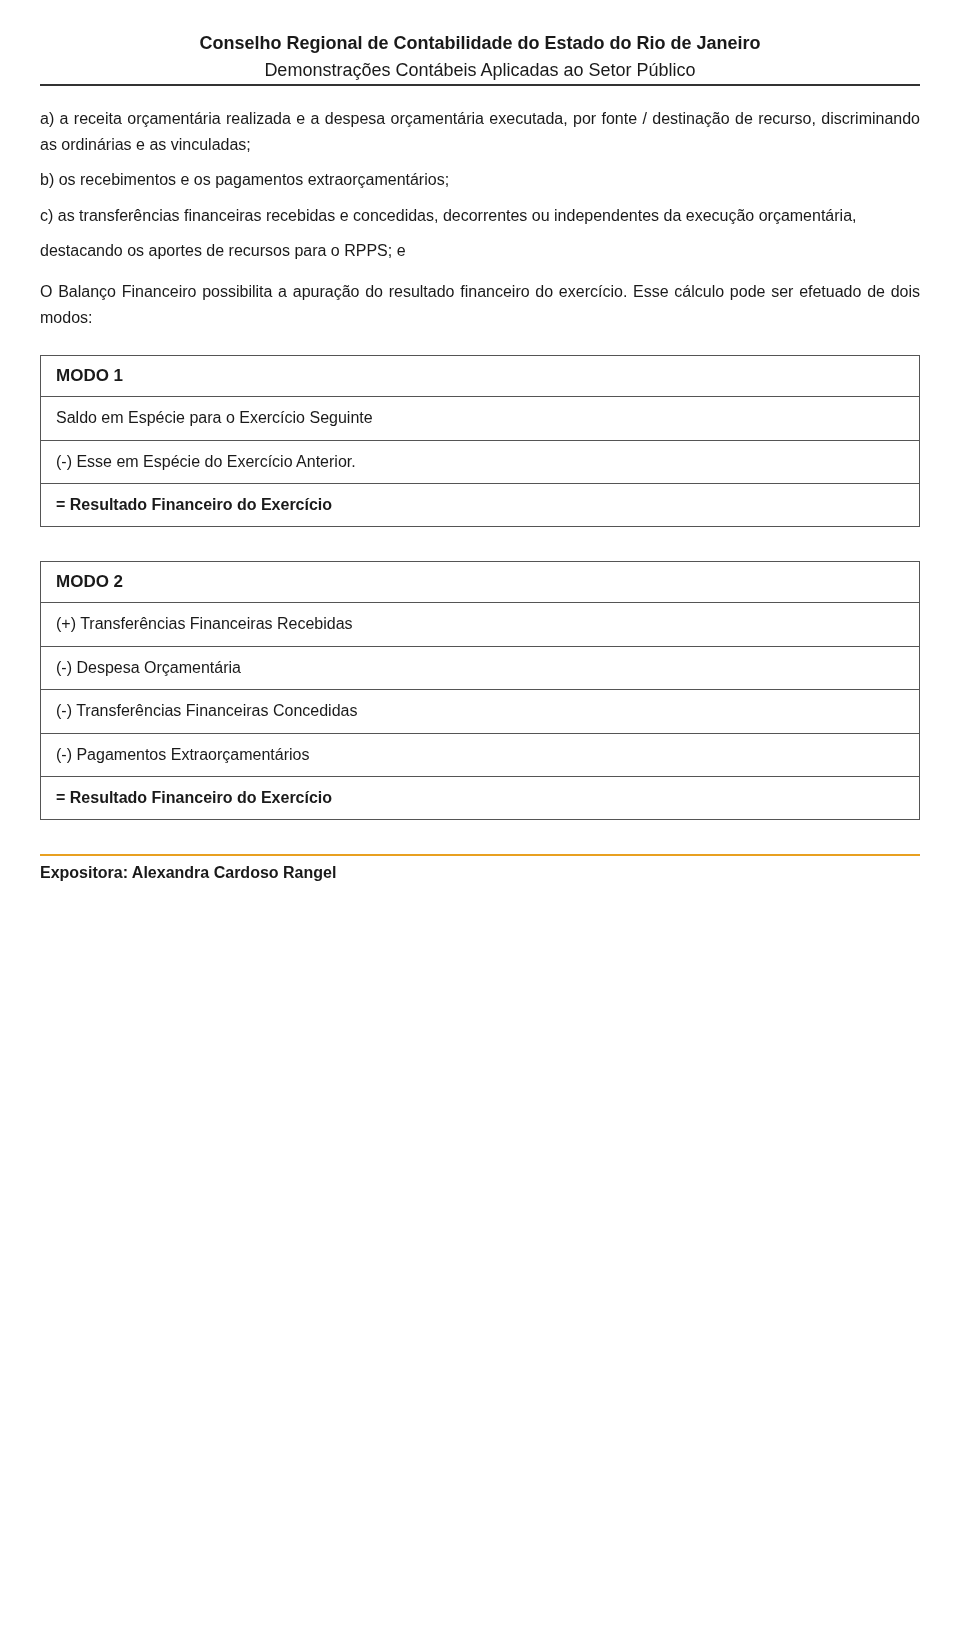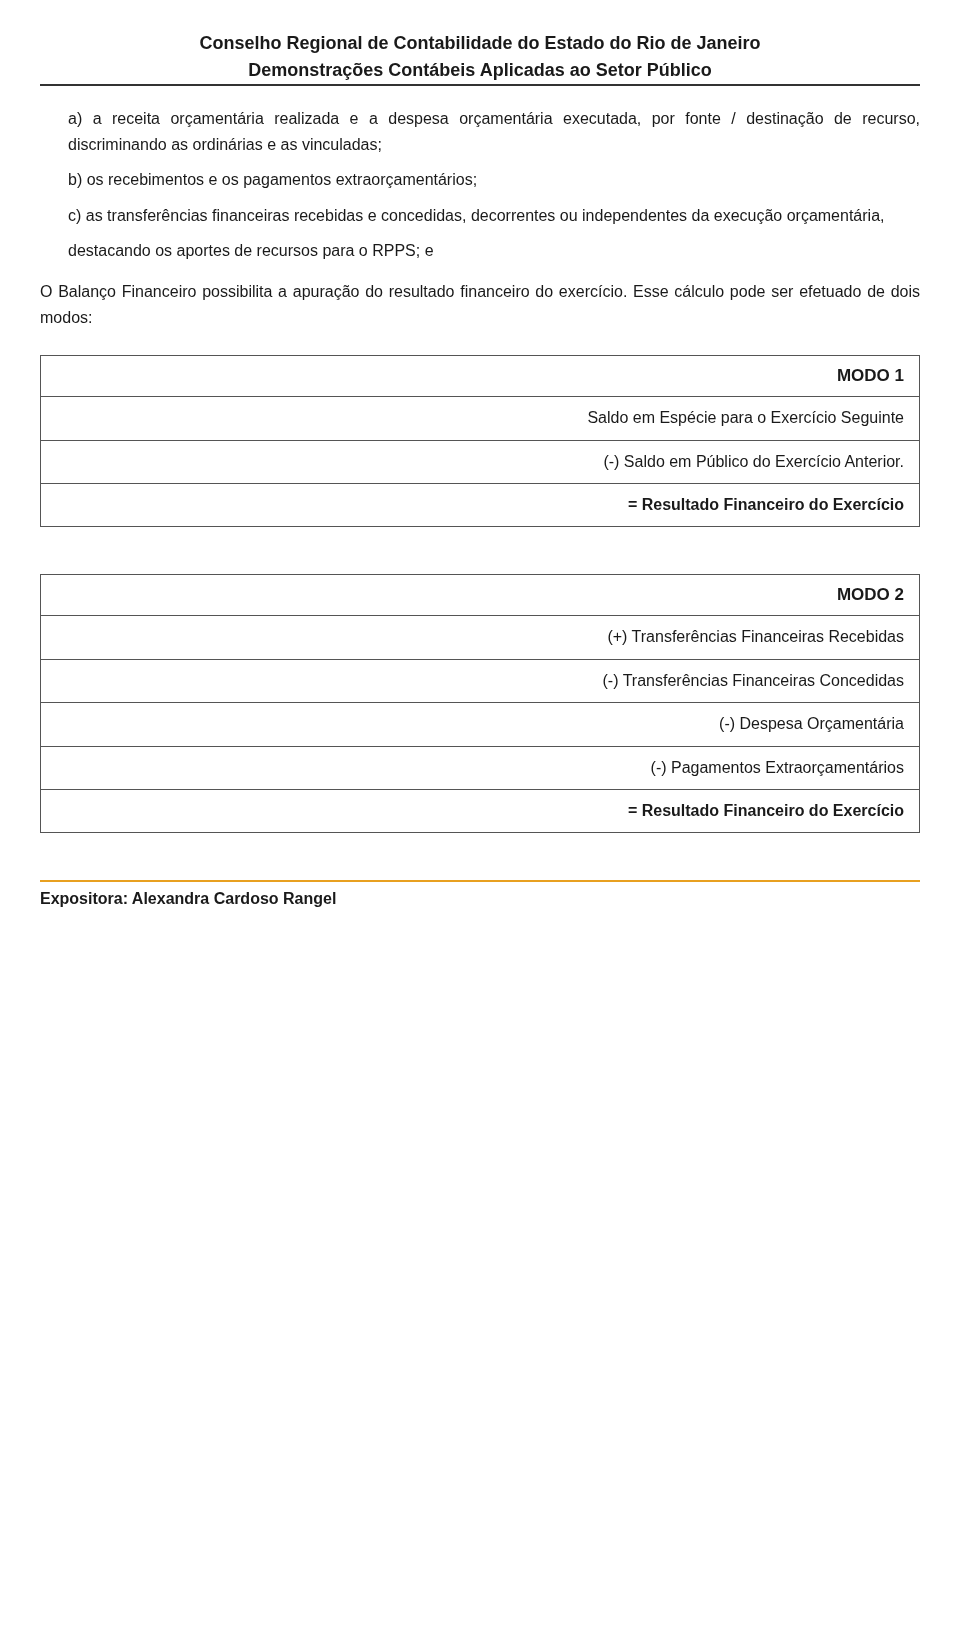--- a/index.html
+++ b/index.html
@@ -25,44 +25,42 @@
     }
 
     .header-title {
       font-size: 18px;
       font-weight: bold;
       line-height: 1.5;
     }
 
     .header-subtitle {
       font-size: 18px;
-      font-weight: bold;
+      font-weight: normal;
       line-height: 1.5;
     }
 
     .body-text {
       font-size: 16px;
       line-height: 1.6;
       margin-bottom: 15px;
       text-align: justify;
     }
 
     .body-text-block {
       margin-bottom: 10px;
-      margin-left: 28px;
     }
 
     .section-gap {
       margin-bottom: 25px;
     }
 
     .mode-box {
       border: 1.5px solid #555;
-      margin-bottom: 47px;
-      text-align: right;
+      margin-bottom: 34px;
     }
 
     .mode-header {
       font-size: 17px;
       font-weight: bold;
       padding: 10px 15px;
       border-bottom: 1.5px solid #555;
     }
 
     .mode-row {
@@ -103,28 +101,28 @@
   <p class="body-text body-text-block">a) a receita orçamentária realizada e a despesa orçamentária executada, por fonte / destinação de recurso,  discriminando as ordinárias e as vinculadas;</p>
   <p class="body-text body-text-block">b) os recebimentos e os pagamentos extraorçamentários;</p>
   <p class="body-text body-text-block">c) as transferências financeiras recebidas e concedidas, decorrentes ou independentes da execução orçamentária,</p>
   <p class="body-text body-text-block">destacando os aportes de recursos para o RPPS; e</p>
   <p class="body-text" style="margin-top:15px;">O Balanço Financeiro possibilita a apuração do resultado financeiro do exercício. Esse cálculo pode ser efetuado de dois modos:</p>
 </div>
 
 <div class="mode-box">
   <div class="mode-header">MODO 1</div>
   <div class="mode-row">Saldo em Espécie para o Exercício Seguinte</div>
-  <div class="mode-row">(-) Saldo em Público do Exercício Anterior.</div>
+  <div class="mode-row">(-) Esse em Espécie do Exercício Anterior.</div>
   <div class="mode-row mode-row-bold">= Resultado Financeiro do Exercício</div>
 </div>
 
 <div class="mode-box">
   <div class="mode-header">MODO 2</div>
   <div class="mode-row">(+) Transferências Financeiras Recebidas</div>
+  <div class="mode-row">(-) Despesa Orçamentária</div>
   <div class="mode-row">(-) Transferências Financeiras Concedidas</div>
-  <div class="mode-row">(-) Despesa Orçamentária</div>
   <div class="mode-row">(-) Pagamentos Extraorçamentários</div>
   <div class="mode-row mode-row-bold">= Resultado Financeiro do Exercício</div>
 </div>
 
 <div class="footer">
   <div class="footer-text">Expositora: Alexandra Cardoso Rangel</div>
 </div>
 
 </body></html>

